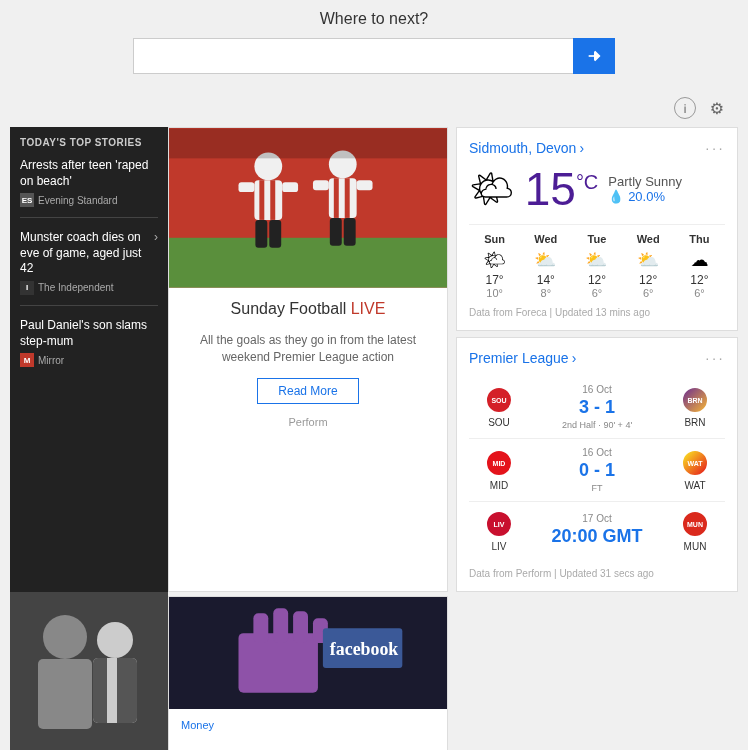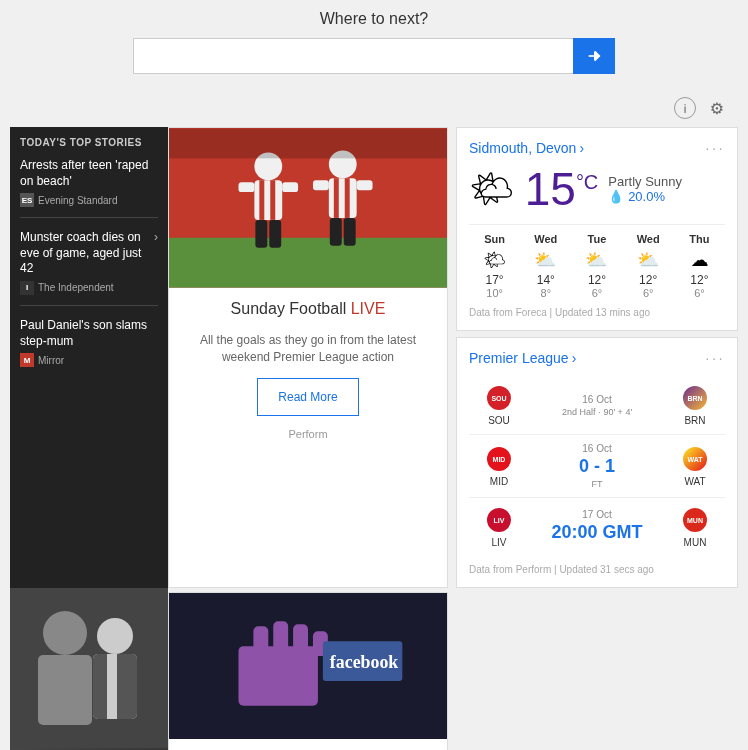--- a/index.html
+++ b/index.html
@@ -185,40 +185,40 @@
     .article-desc {
       font-size: 12px;
       color: #666;
       margin-bottom: 12px;
       line-height: 1.4;
     }
     .read-more-btn {
       display: inline-block;
       border: 1px solid #1a73e8;
       color: #1a73e8;
-      padding: 11px 20px;
+      padding: 5px 20px;
       font-size: 12px;
       cursor: pointer;
       margin-bottom: 8px;
     }
     .article-provider {
       font-size: 11px;
       color: #999;
       margin-top: 4px;
     }
 
     
     .middle-col-bottom {
       background: white;
       border: 1px solid #ddd;
       margin-top: 4px;
     }
     .article-image2 {
       width: 100%;
-      height: 146px;
+      height: 112px;
       background: #2c3e50;
       position: relative;
       overflow: hidden;
     }
     .facebook-scene {
       width: 100%;
       height: 100%;
       background: #1a1a2e;
       display: flex;
       align-items: center;
@@ -603,20 +603,21 @@
         <div class="widget-more">···</div>
       </div>
       <div id="matches-container">
           <div class="match-row">
         <div class="team-side">
           <div class="team-badge badge-sou">SOU</div>
           <div class="team-name">SOU</div>
         </div>
         <div class="match-center">
           <div class="match-date">16 Oct</div>
+          <div class="match-score">3 - 1</div>
           <div class="match-status">2nd Half · 90' + 4'</div>
         </div>
         <div class="team-side">
           <div class="team-badge badge-brn">BRN</div>
           <div class="team-name">BRN</div>
         </div>
       </div>
           <div class="match-row">
         <div class="team-side">
           <div class="team-badge badge-mid">MID</div>

